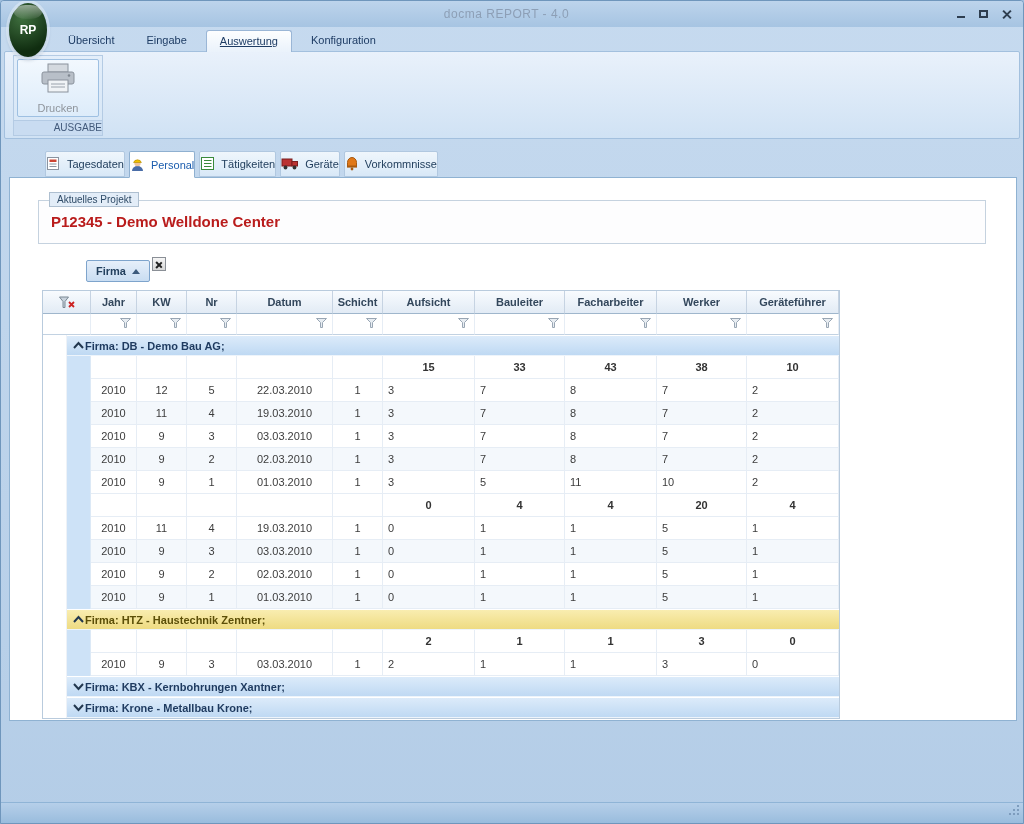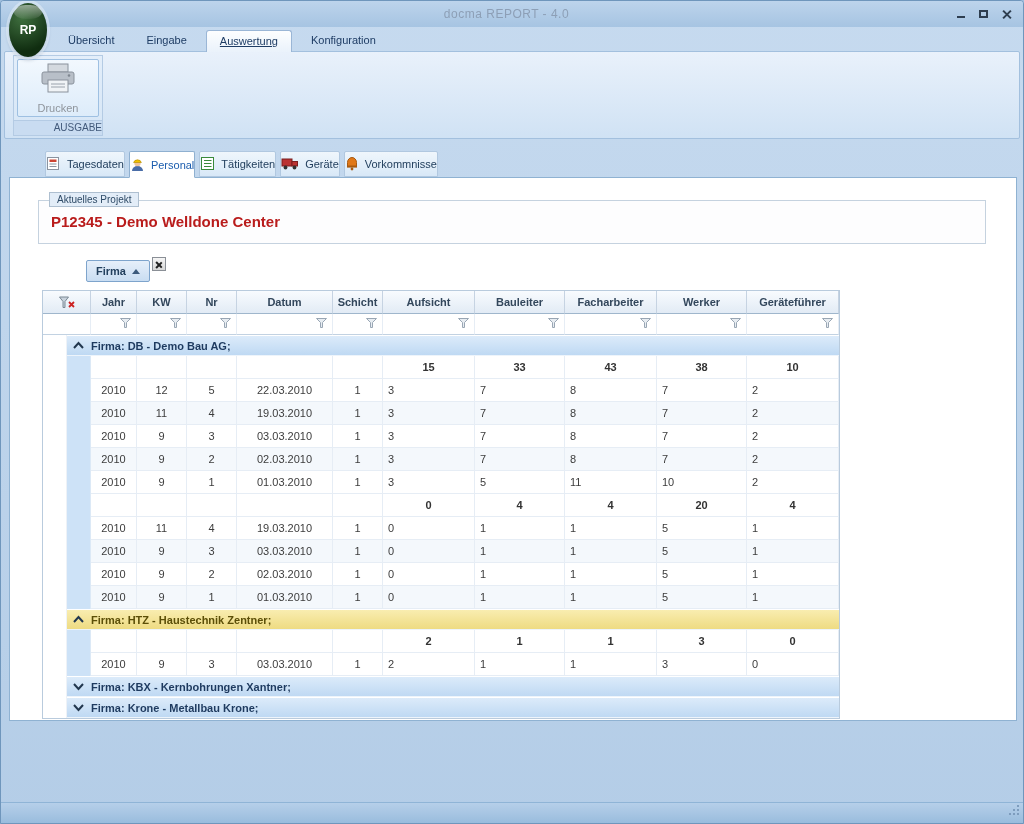--- a/index.html
+++ b/index.html
@@ -98,21 +98,21 @@
   .hdr-cell { height:23px; background:linear-gradient(#f8fbfe,#e2ebf5);
     border-right:1px solid #c6d3e2; border-bottom:1px solid #9fb6cc;
     font-weight:bold; font-size:11px; color:#33475c;
     display:flex; align-items:center; justify-content:center; }
   .span2 { grid-column:1 / 3; }
   .flt-cell { height:21px; background:#fff; border-right:1px solid #e6edf5;
     border-bottom:1px solid #c2d2e2; display:flex; align-items:center;
     justify-content:flex-end; padding-right:5px; }
   .flt-first { grid-column:1 / 3; justify-content:center; }
   .c-ind { background:#fff; border-right:1px solid #eef2f7; }
-  .gband { grid-column:2 / -1; height:21px; display:flex; align-items:center; gap:6px;
+  .gband { grid-column:2 / -1; height:21px; display:flex; align-items:center; 
     padding-left:5px; font-weight:bold; color:#1e3a5f;
     background:linear-gradient(#dcebfa,#bfd9f3);
     border-top:1px solid #fff; border-bottom:1px solid #edf4fb; }
   .gband.yellow { background:linear-gradient(#f9edb0,#eedb82); color:#5c4f08; }
   .chev { display:flex; align-items:center; }
   .c-indent { background:#cde2f7; border-right:1px solid #dce9f6; }
   .c-data { height:23px; color:#3c3c3c; border-right:1px solid #e6edf5;
     border-bottom:1px solid #e6edf5; display:flex; align-items:center; background:#fff; }
   .c-mid { justify-content:center; }
   .c-num { padding-left:5px; }

